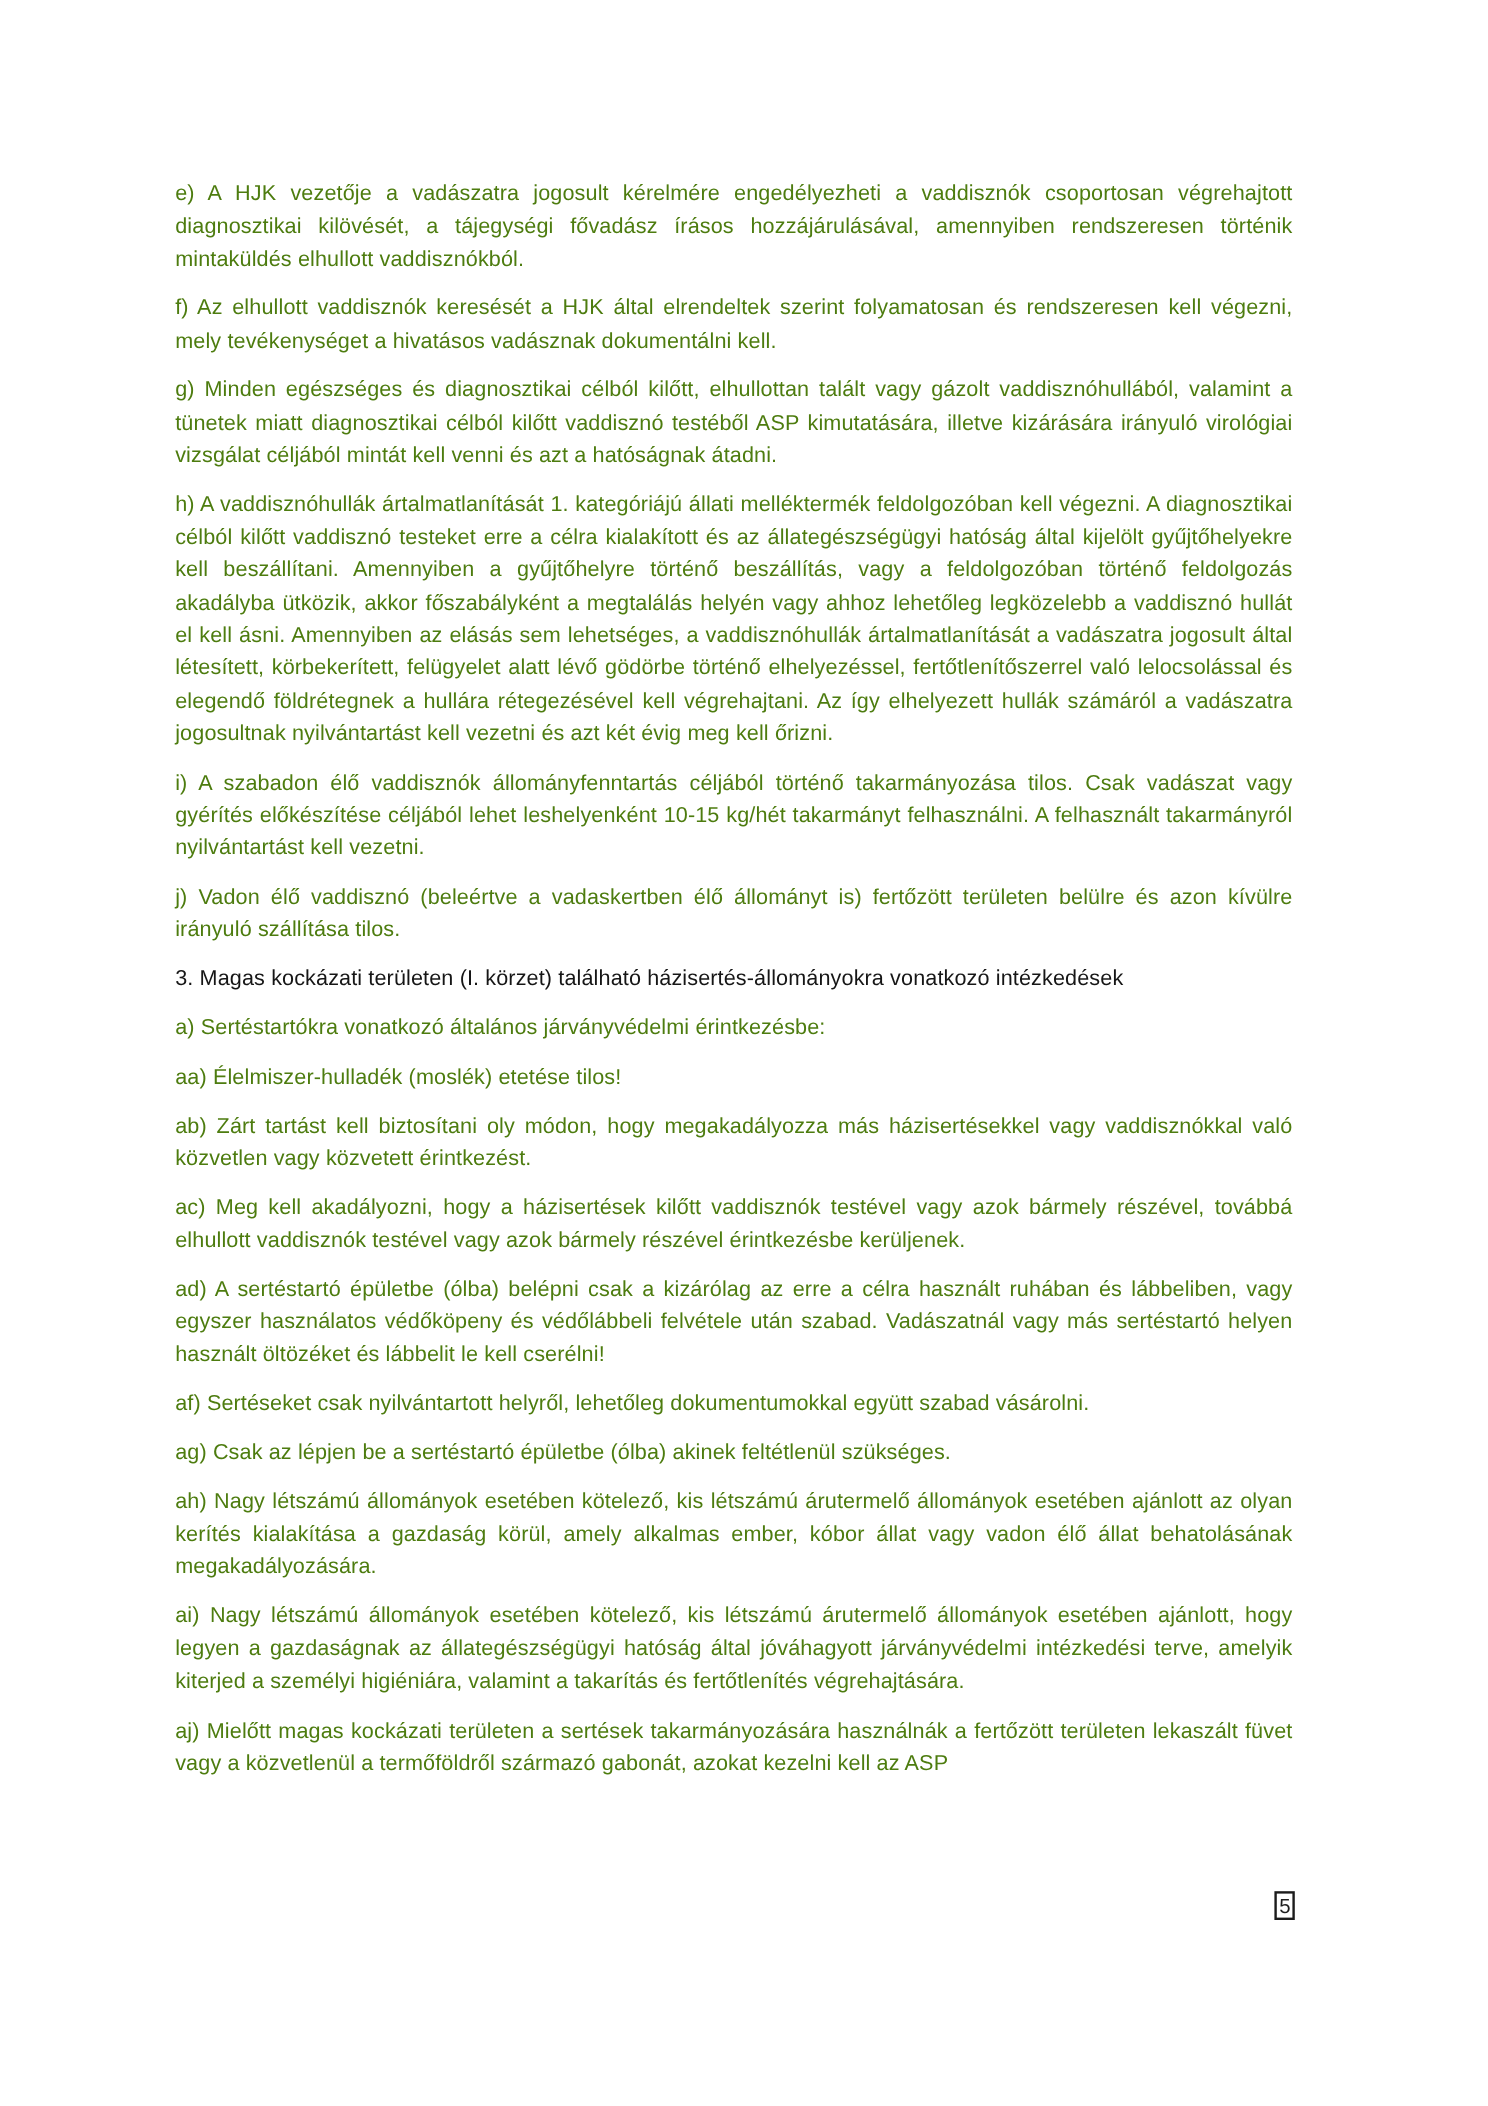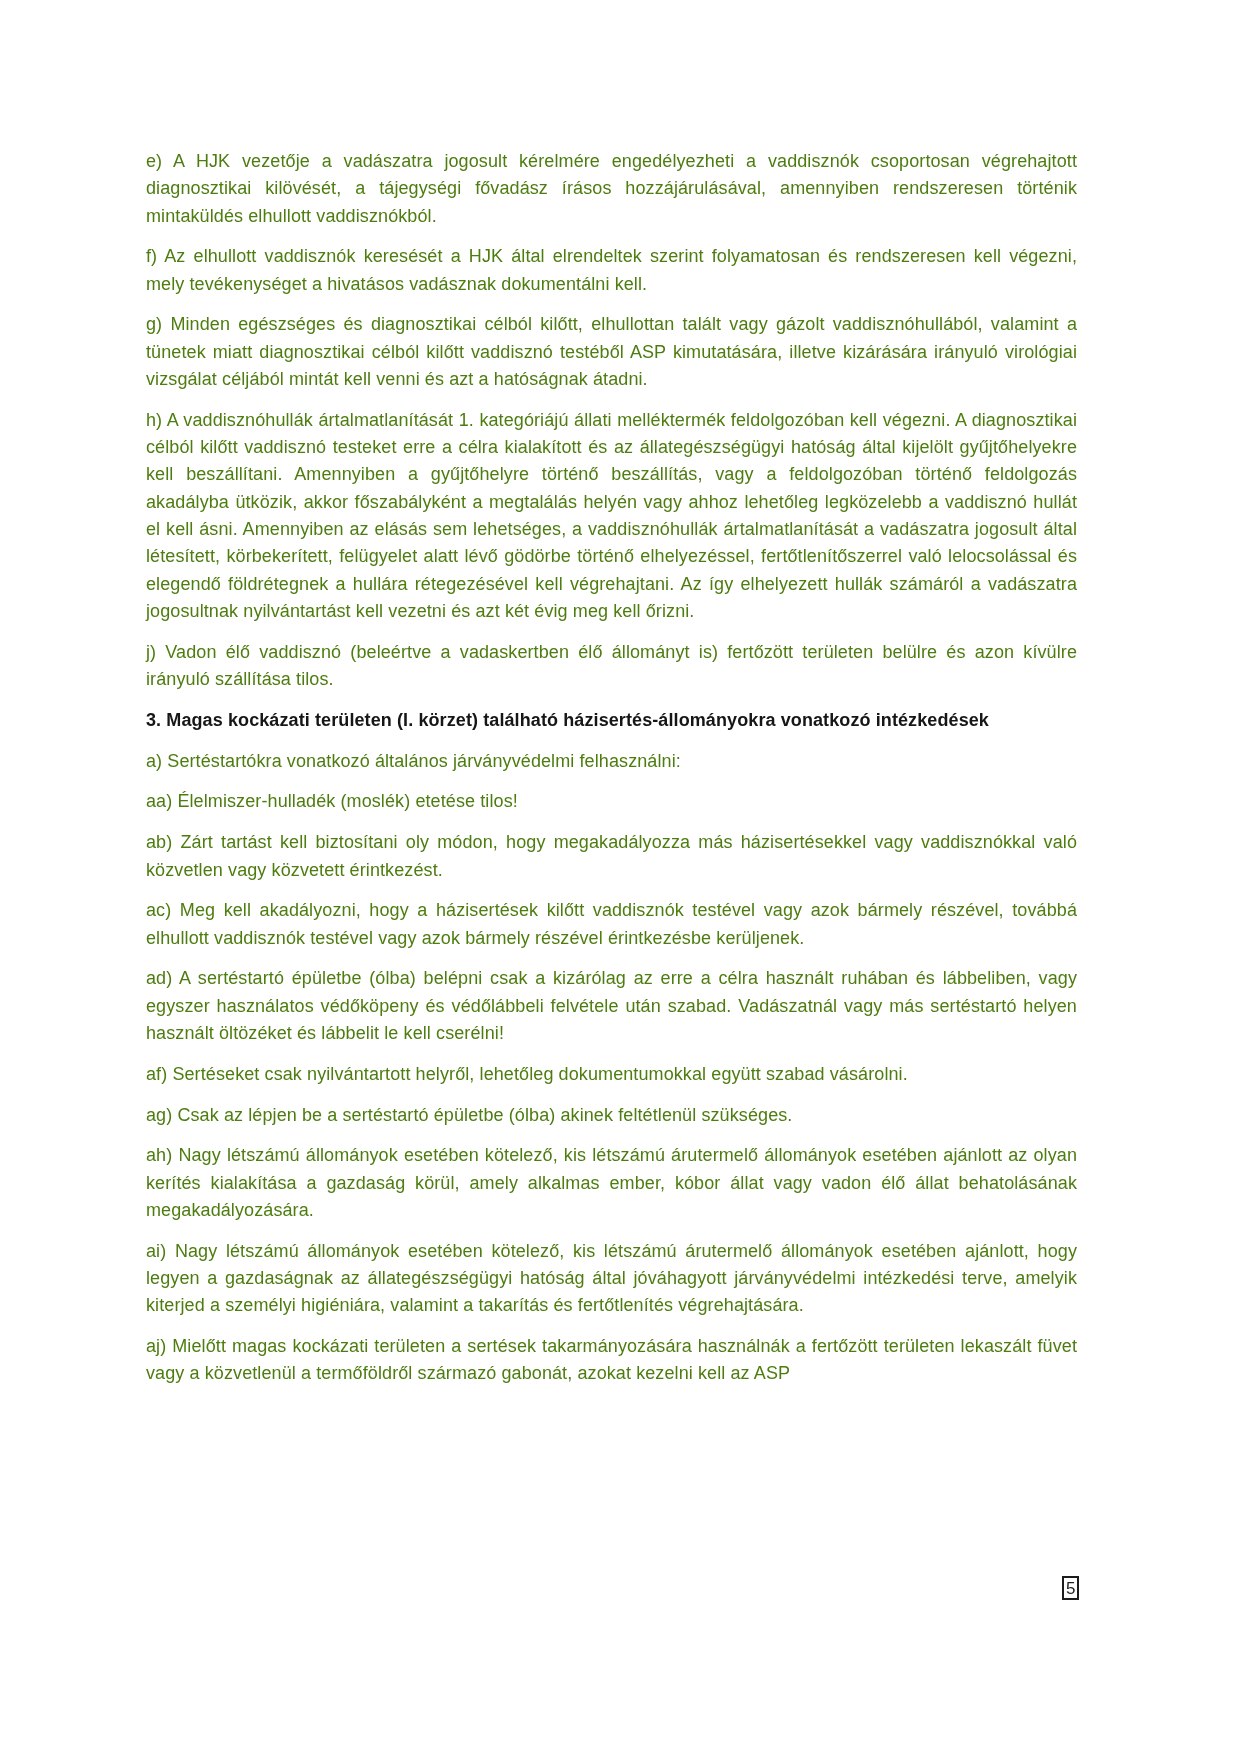--- a/index.html
+++ b/index.html
@@ -24,21 +24,21 @@
   .para {
     font-size: 18px;
     line-height: 27.3px;
     margin: 0 0 13.5px 0;
     text-align: justify;
     text-justify: inter-word;
     letter-spacing: 0.1px;
     color: #4d7c0f;
   }
   .para.heading {
-    font-weight: bold;
+    font-weight: normal;
     color: #161616;
   }
   .page-number-box {
     position: absolute;
     top: 1576px;
     left: 1062px;
     min-width: 13px;
     height: 24px;
     padding: 0 2px;
     border: 2px solid #1c1c1c;
@@ -52,23 +52,24 @@
   }
 </style>
 </head>
 <body>
 
 <div class="page">
   <p class="para">e) A HJK vezetője a vadászatra jogosult kérelmére engedélyezheti a vaddisznók csoportosan végrehajtott diagnosztikai kilövését, a tájegységi fővadász írásos hozzájárulásával, amennyiben rendszeresen történik mintaküldés elhullott vaddisznókból.</p>
   <p class="para">f) Az elhullott vaddisznók keresését a HJK által elrendeltek szerint folyamatosan és rendszeresen kell végezni, mely tevékenységet a hivatásos vadásznak dokumentálni kell.</p>
   <p class="para">g) Minden egészséges és diagnosztikai célból kilőtt, elhullottan talált vagy gázolt vaddisznóhullából, valamint a tünetek miatt diagnosztikai célból kilőtt vaddisznó testéből ASP kimutatására, illetve kizárására irányuló virológiai vizsgálat céljából mintát kell venni és azt a hatóságnak átadni.</p>
   <p class="para">h) A vaddisznóhullák ártalmatlanítását 1. kategóriájú állati melléktermék feldolgozóban kell végezni. A diagnosztikai célból kilőtt vaddisznó testeket erre a célra kialakított és az állategészségügyi hatóság által kijelölt gyűjtőhelyekre kell beszállítani. Amennyiben a gyűjtőhelyre történő beszállítás, vagy a feldolgozóban történő feldolgozás akadályba ütközik, akkor főszabályként a megtalálás helyén vagy ahhoz lehetőleg legközelebb a vaddisznó hullát el kell ásni. Amennyiben az elásás sem lehetséges, a vaddisznóhullák ártalmatlanítását a vadászatra jogosult által létesített, körbekerített, felügyelet alatt lévő gödörbe történő elhelyezéssel, fertőtlenítőszerrel való lelocsolással és elegendő földrétegnek a hullára rétegezésével kell végrehajtani. Az így elhelyezett hullák számáról a vadászatra jogosultnak nyilvántartást kell vezetni és azt két évig meg kell őrizni.</p>
+  <p class="para">i) A szabadon élő vaddisznók állományfenntartás céljából történő takarmányozása tilos. Csak vadászat vagy gyérítés előkészítése céljából lehet leshelyenként 10-15 kg/hét takarmányt felhasználni. A felhasznált takarmányról nyilvántartást kell vezetni.</p>
   <p class="para">j) Vadon élő vaddisznó (beleértve a vadaskertben élő állományt is) fertőzött területen belülre és azon kívülre irányuló szállítása tilos.</p>
   <p class="para heading">3. Magas kockázati területen (I. körzet) található házisertés-állományokra vonatkozó intézkedések</p>
-  <p class="para">a) Sertéstartókra vonatkozó általános járványvédelmi felhasználni:</p>
+  <p class="para">a) Sertéstartókra vonatkozó általános járványvédelmi érintkezésbe:</p>
   <p class="para">aa) Élelmiszer-hulladék (moslék) etetése tilos!</p>
   <p class="para">ab) Zárt tartást kell biztosítani oly módon, hogy megakadályozza más házisertésekkel vagy vaddisznókkal való közvetlen vagy közvetett érintkezést.</p>
   <p class="para">ac) Meg kell akadályozni, hogy a házisertések kilőtt vaddisznók testével vagy azok bármely részével, továbbá elhullott vaddisznók testével vagy azok bármely részével érintkezésbe kerüljenek.</p>
   <p class="para">ad) A sertéstartó épületbe (ólba) belépni csak a kizárólag az erre a célra használt ruhában és lábbeliben, vagy egyszer használatos védőköpeny és védőlábbeli felvétele után szabad. Vadászatnál vagy más sertéstartó helyen használt öltözéket és lábbelit le kell cserélni!</p>
   <p class="para">af) Sertéseket csak nyilvántartott helyről, lehetőleg dokumentumokkal együtt szabad vásárolni.</p>
   <p class="para">ag) Csak az lépjen be a sertéstartó épületbe (ólba) akinek feltétlenül szükséges.</p>
   <p class="para">ah) Nagy létszámú állományok esetében kötelező, kis létszámú árutermelő állományok esetében ajánlott az olyan kerítés kialakítása a gazdaság körül, amely alkalmas ember, kóbor állat vagy vadon élő állat behatolásának megakadályozására.</p>
   <p class="para">ai) Nagy létszámú állományok esetében kötelező, kis létszámú árutermelő állományok esetében ajánlott, hogy legyen a gazdaságnak az állategészségügyi hatóság által jóváhagyott járványvédelmi intézkedési terve, amelyik kiterjed a személyi higiéniára, valamint a takarítás és fertőtlenítés végrehajtására.</p>
   <p class="para">aj) Mielőtt magas kockázati területen a sertések takarmányozására használnák a fertőzött területen lekaszált füvet vagy a közvetlenül a termőföldről származó gabonát, azokat kezelni kell az ASP</p>
 </div>

